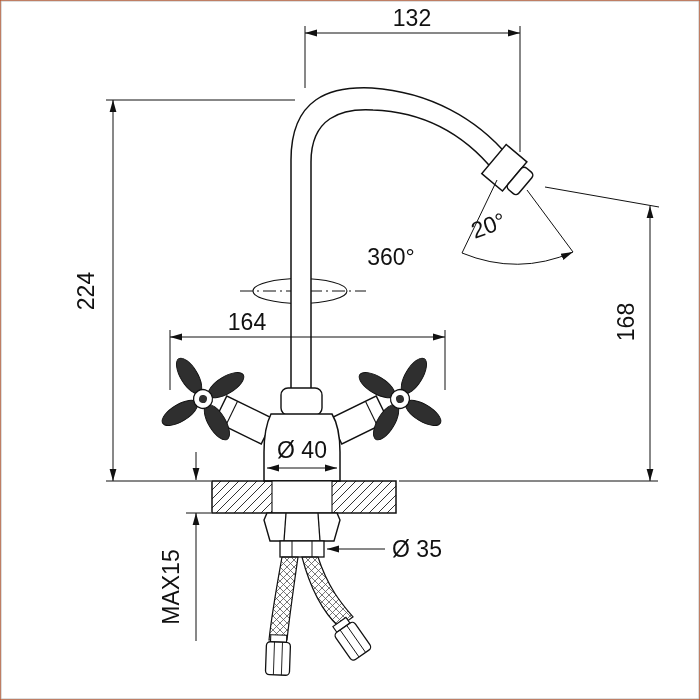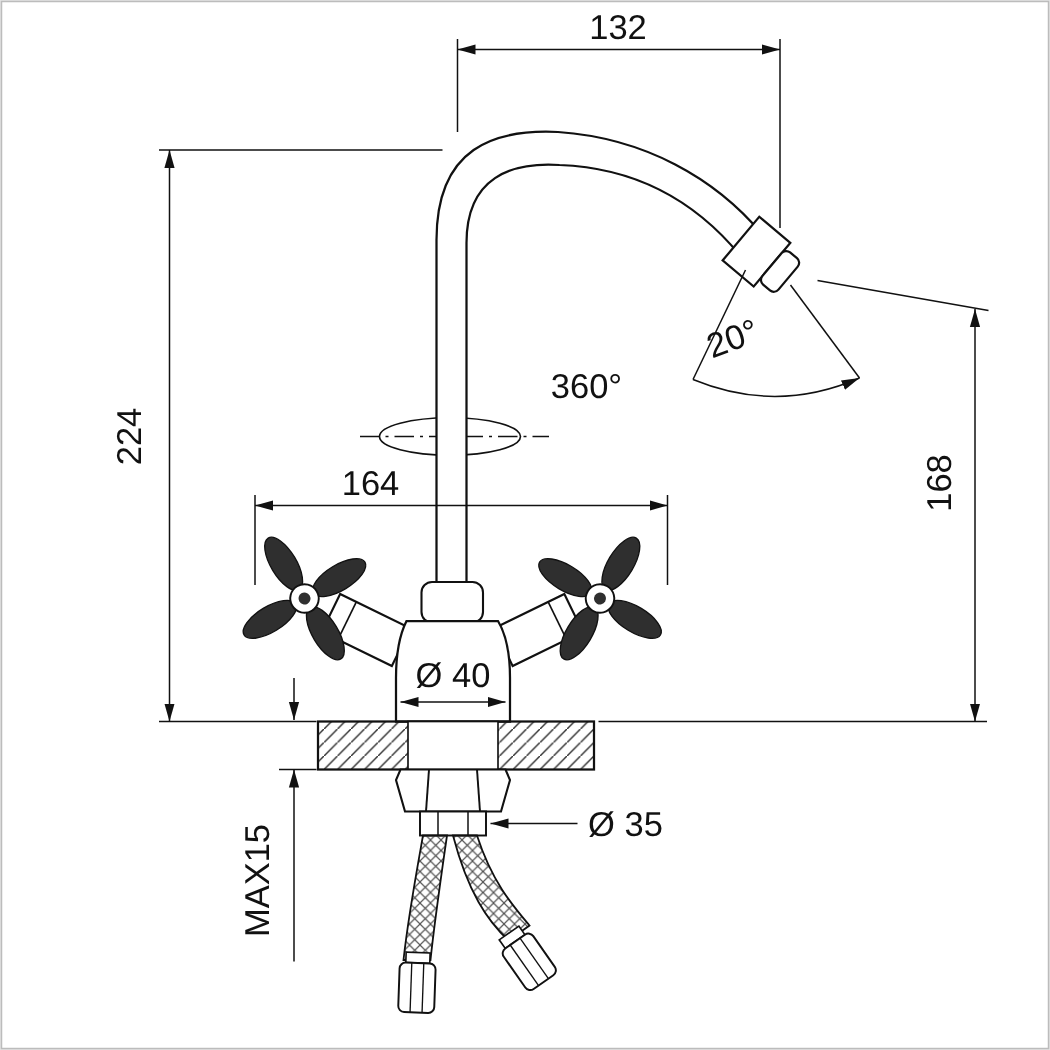--- a/index.html
+++ b/index.html
@@ -1,16 +1,16 @@
 <!DOCTYPE html>
 <html><head>
 <meta charset="utf-8">
 <style>
   html,body{margin:0;padding:0;background:#ffffff;}
-  .frame{width:700px;height:700px;position:relative;background:#e5e5e5;overflow:hidden;text-align:center;}
+  .frame{width:700px;height:700px;position:relative;background:#c2410c;overflow:hidden;text-align:center;}
   svg{display:block;}
   text.dim{font-family:"Liberation Sans", sans-serif;font-size:23px;fill:#111;}
 </style>
 </head>
 <body>
 
 <div class="frame">
 <svg width="700" height="700" viewBox="0 0 700 700">
   <defs>
     <marker id="ae" markerUnits="userSpaceOnUse" markerWidth="13" markerHeight="10" refX="12" refY="5" orient="auto">

